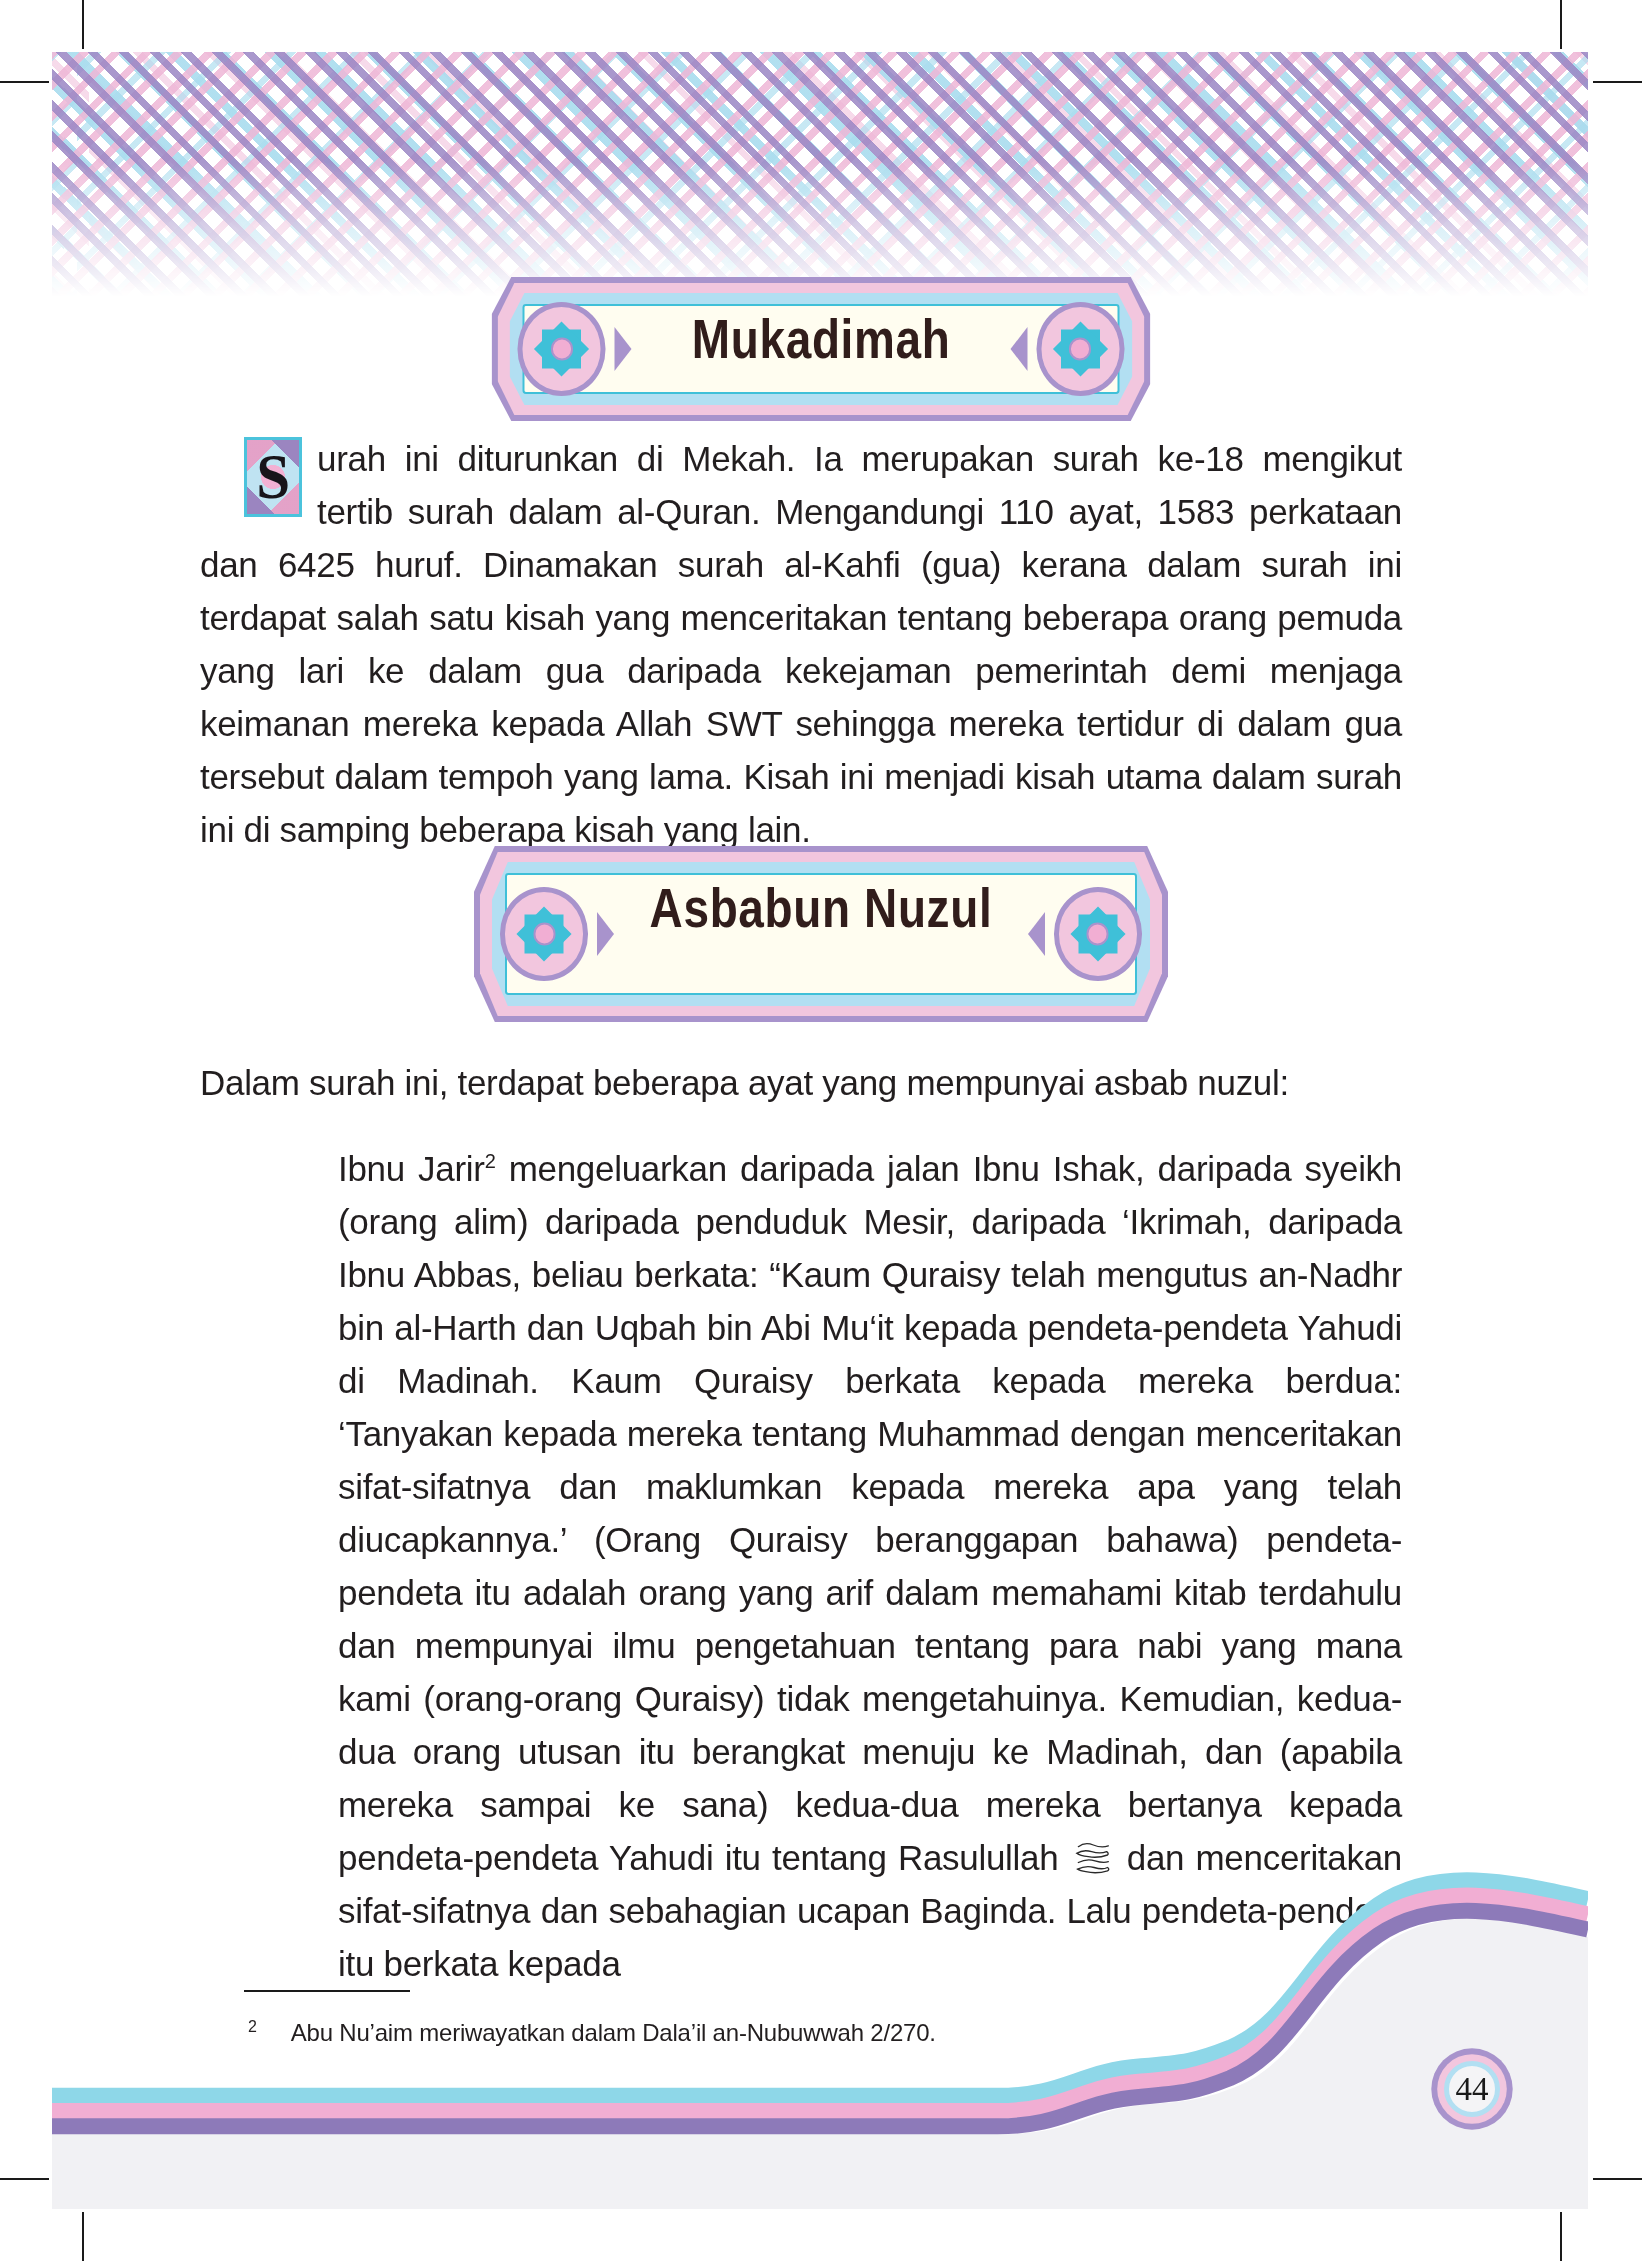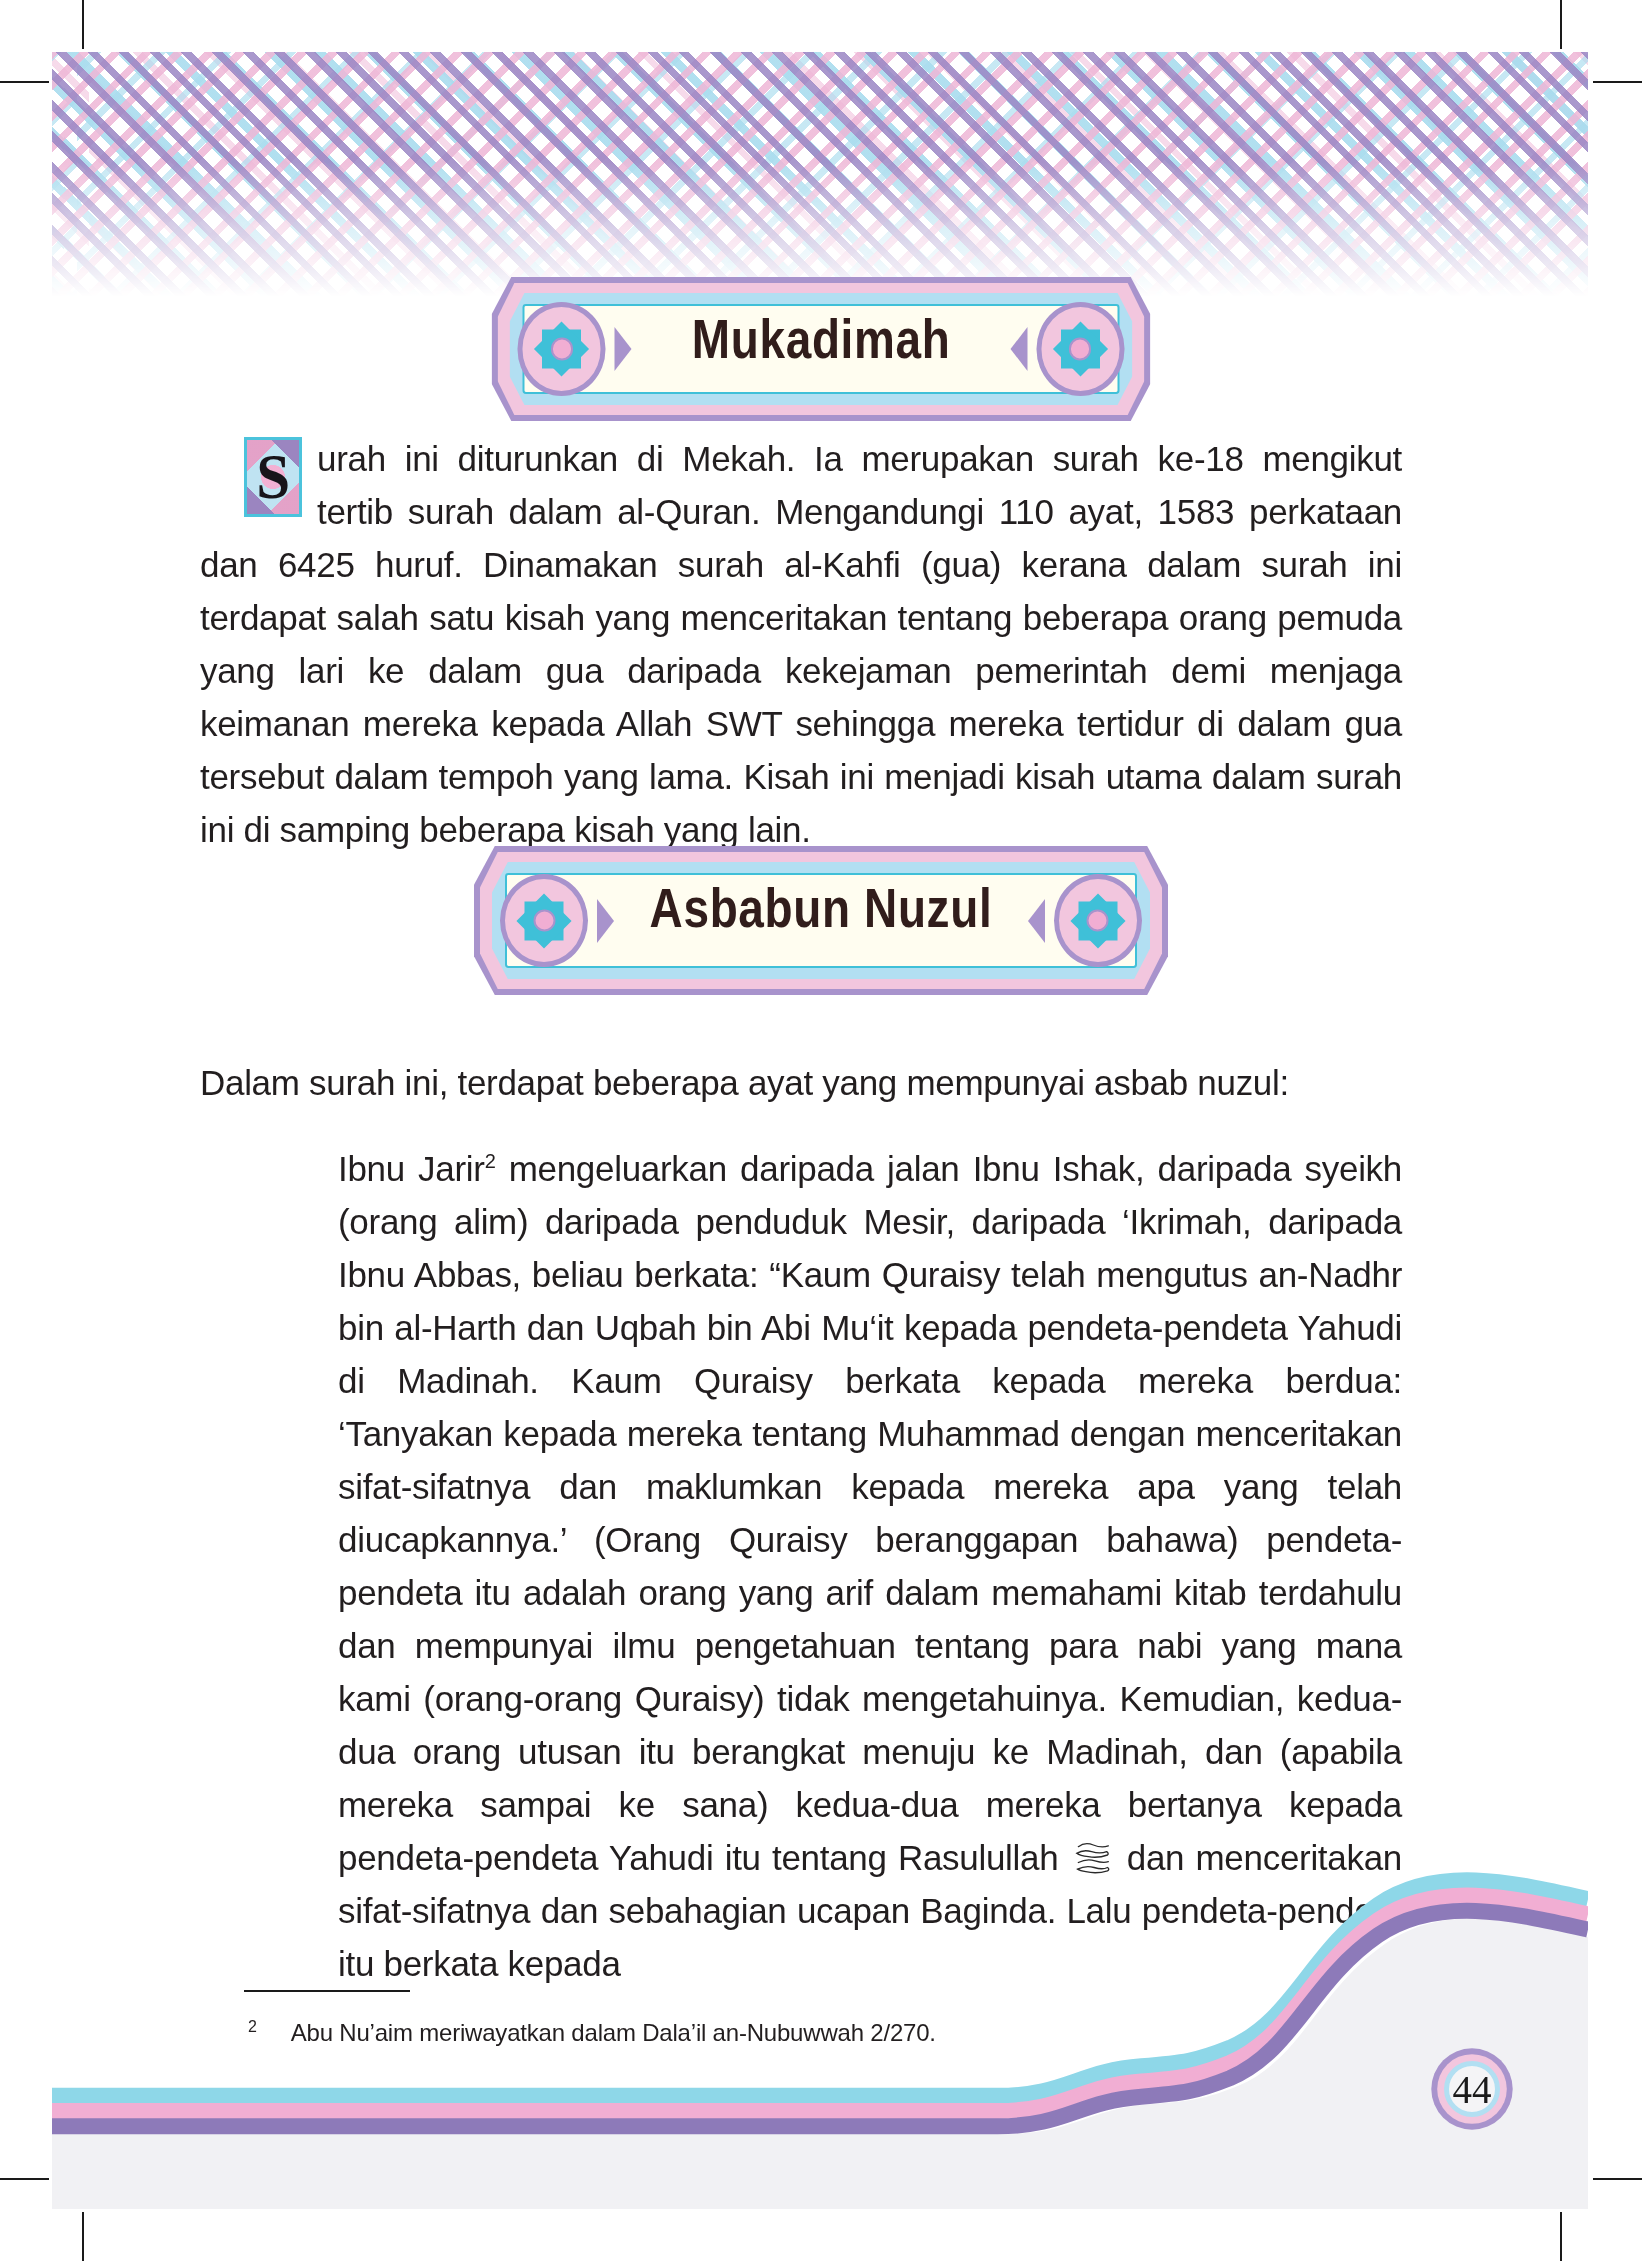--- a/index.html
+++ b/index.html
@@ -86,21 +86,21 @@
   .footnote{position:absolute;font-size:24px;line-height:30px;letter-spacing:-0.2px;margin:0;}
   .footnote .fn-marker{font-size:16px;vertical-align:super;margin-right:34px;}
   
   .bottom-art{position:absolute;left:52px;top:1808px;width:1536px;height:401px;}
   .page-circle{
     position:absolute;left:1444px;top:2061px;width:46px;height:46px;border-radius:50%;
     background:#f4f4f6;border:5px solid var(--banner-blue);
     box-shadow:0 0 0 6.8px var(--banner-pink),0 0 0 12.7px var(--banner-border-purple);
     display:flex;align-items:center;justify-content:center;
   }
-  .page-number{font-family:"Liberation Serif",serif;font-size:39px;color:#1a1a1a;}
+  .page-number{font-family:"Liberation Serif",serif;font-size:33px;color:#1a1a1a;}
 </style>
 </head>
 <body>
 
 <div class="page-root">
 
   <div class="crop v" style="left:82px;top:0"></div>
   <div class="crop v" style="left:1560px;top:0"></div>
   <div class="crop v" style="left:82px;top:2212px"></div>
   <div class="crop v" style="left:1560px;top:2212px"></div>
@@ -132,21 +132,21 @@
       </div>
     </div>
   </div>
 
   <p class="bodytext" style="top:432px;left:200px;width:1202px">
     <span class="dropcap">
       <span class="dropcap-letter">S</span>
     </span><span>urah ini diturunkan di Mekah. Ia merupakan surah ke-18 mengikut tertib surah dalam al-Quran. Mengandungi 110 ayat, 1583 perkataan dan 6425 huruf. Dinamakan surah al-Kahfi (gua) kerana dalam surah ini terdapat salah satu kisah yang menceritakan tentang beberapa orang pemuda yang lari ke dalam gua daripada kekejaman pemerintah demi menjaga keimanan mereka kepada Allah SWT sehingga mereka tertidur di dalam gua tersebut dalam tempoh yang lama. Kisah ini menjadi kisah utama dalam surah ini di samping beberapa kisah yang lain.</span>
   </p>
 
-  <div class="banner" style="top:846px;width:694px;height:149px">
+  <div class="banner" style="top:846px;width:694px;height:176px">
     <div class="b-layer b-purple">
       <div class="b-layer b-pink">
         <div class="b-layer b-blue">
           <div class="b-layer b-cream">
             <h2 class="banner-title">Asbabun Nuzul</h2>
             <span class="medallion left">
               <span class="med-ring"></span>
               <span class="med-star"></span>
               <span class="med-chev"></span>
             </span>

